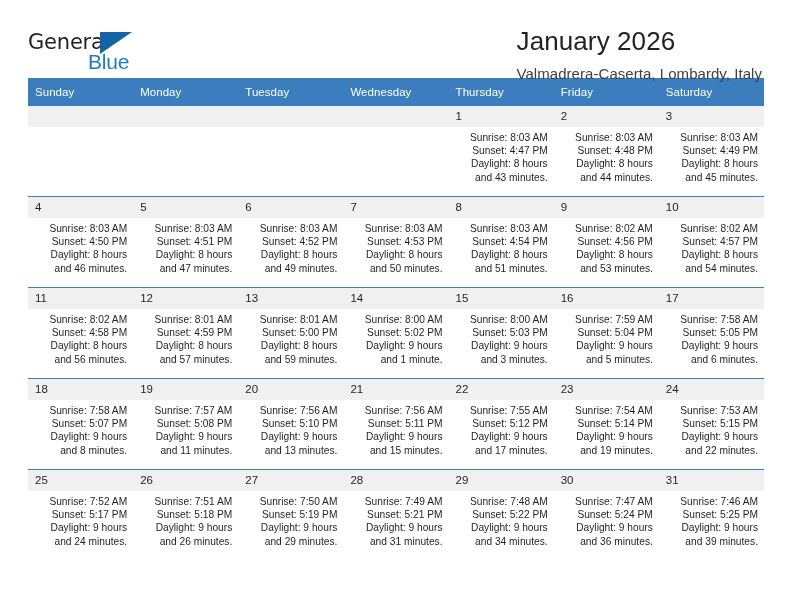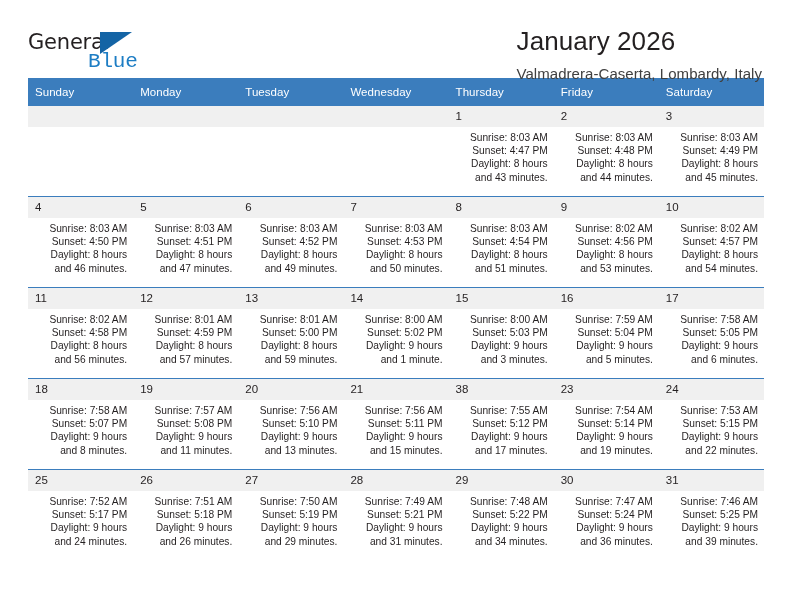--- a/index.html
+++ b/index.html
@@ -45,21 +45,21 @@
     color: #231f20;
     font-family: "DejaVu Sans", sans-serif;
   }
   .brand-blue {
     position: absolute;
     left: 60px;
     top: 24px;
     font-size: 21px;
     letter-spacing: -0.2px;
     color: #1d7dc4;
-    font-family: Liberation Mono, monospace;
+    font-family: Liberation Sans, sans-serif;
   }
   .brand-triangle {
     position: absolute;
     left: 72px;
     top: 6px;
     width: 0;
     height: 0;
     border-left: 32px solid #1464a5;
     border-bottom: 22px solid transparent;
   }
@@ -375,21 +375,21 @@
           <td>
             <div class="daynum">21</div>
             <div class="lines">
               <div>Sunrise: 7:56 AM</div>
               <div>Sunset: 5:11 PM</div>
               <div>Daylight: 9 hours</div>
               <div>and 15 minutes.</div>
             </div>
           </td>
           <td>
-            <div class="daynum">38</div>
+            <div class="daynum">22</div>
             <div class="lines">
               <div>Sunrise: 7:55 AM</div>
               <div>Sunset: 5:12 PM</div>
               <div>Daylight: 9 hours</div>
               <div>and 17 minutes.</div>
             </div>
           </td>
           <td>
             <div class="daynum">23</div>
             <div class="lines">

